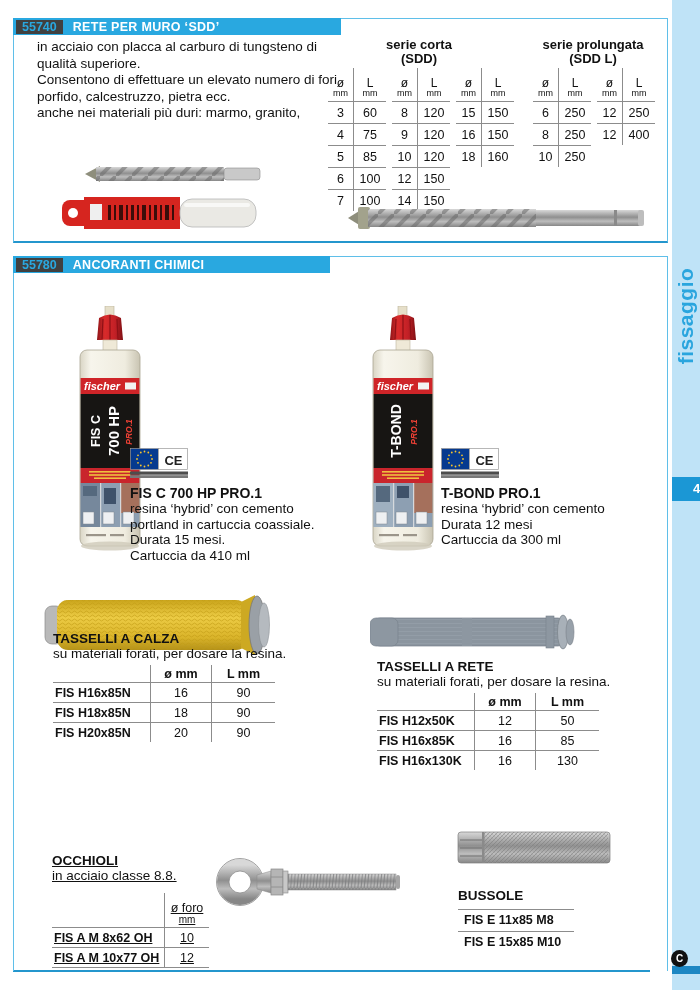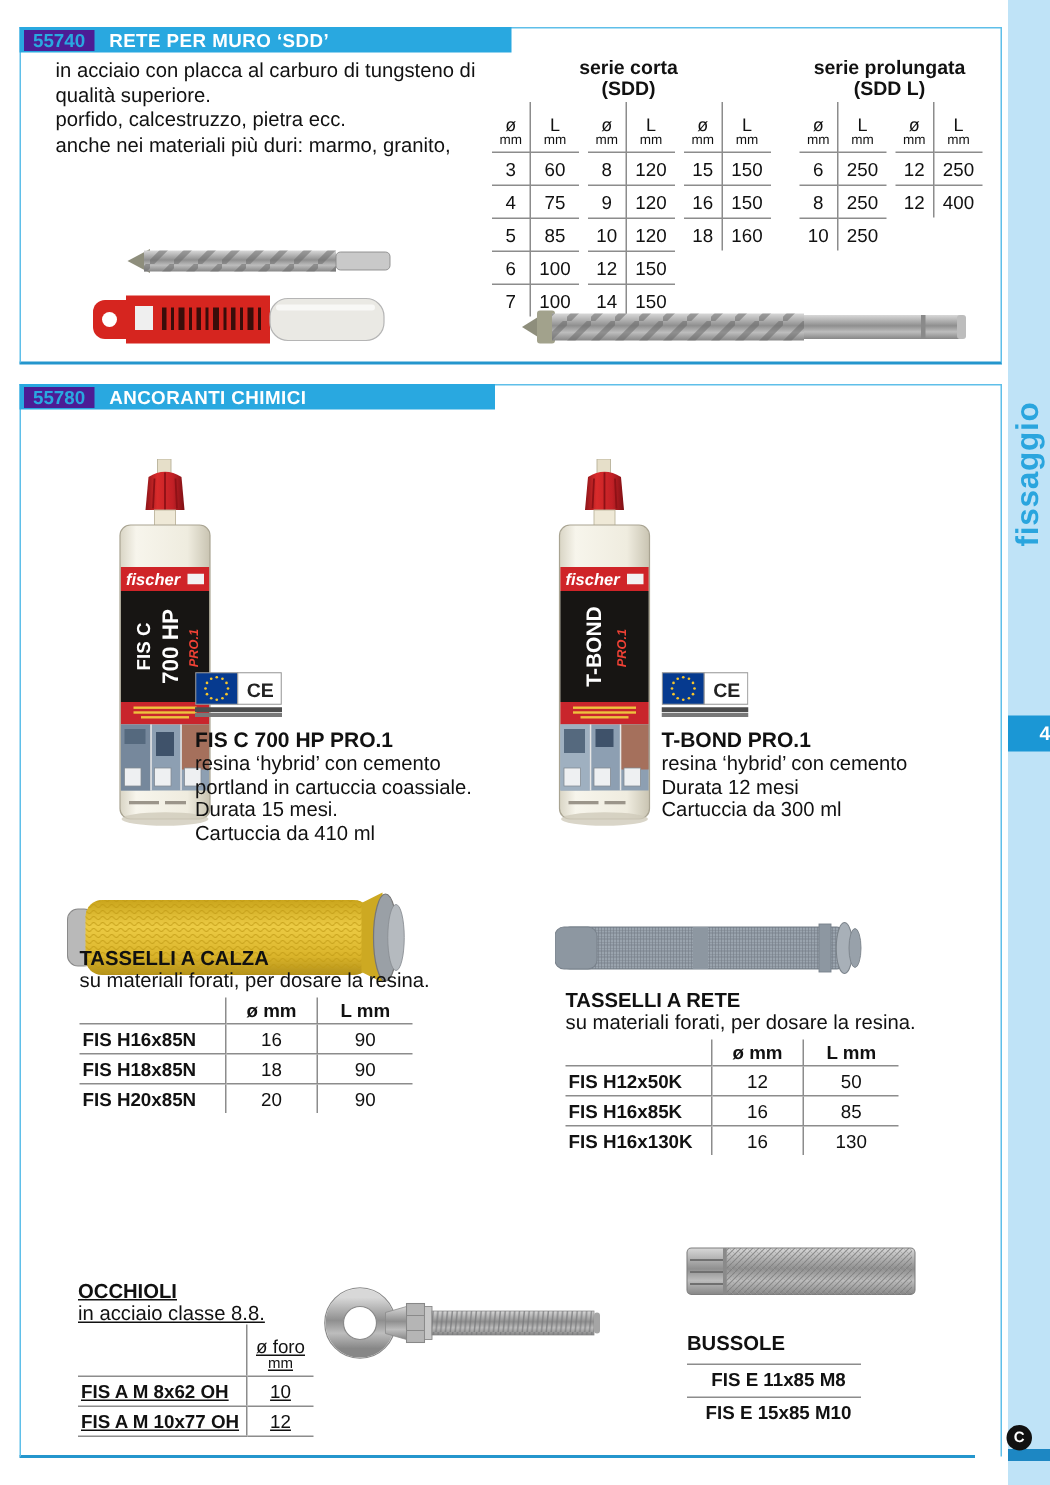--- a/index.html
+++ b/index.html
@@ -11,21 +11,21 @@
     --line:#8c8c8c;
     --red:#cf2428;
     --ink:#111;
   }
   html,body{margin:0;padding:0;background:#fff;}
   #page{position:relative;width:700px;height:990px;background:#fff;overflow:hidden;
         font-family:"Liberation Sans",sans-serif;color:var(--ink);}
   .abs{position:absolute;}
   .secbox{border:1px solid var(--box-border);}
   .hbar{background:var(--accent);display:flex;align-items:center;gap:10px;padding-left:3px;box-sizing:border-box;}
-  .code{background:#4c1d95;color:var(--accent);font-weight:bold;font-size:12.5px;padding:1px 6px;line-height:12px;}
+  .code{background:#404040;color:var(--accent);font-weight:bold;font-size:12.5px;padding:1px 6px;line-height:12px;}
   .htitle{color:#fff;font-weight:bold;font-size:12.5px;letter-spacing:.3px;}
   .desc{font-size:13.5px;line-height:16.5px;}
   .tbl-title{font-weight:bold;font-size:13px;text-align:center;line-height:14px;}
   
   .pairs{display:flex;gap:6px;align-items:flex-start;}
   .pair{display:table;border-collapse:collapse;}
   .pair .r{display:table-row;}
   .pair .c{display:table-cell;text-align:center;vertical-align:middle;font-size:12.5px;height:21px;
            border-bottom:1px solid var(--line);}
   .pair .c.d{width:25px;border-right:1px solid var(--line);}
@@ -46,21 +46,21 @@
   
   .ot .c.n{width:110px;}
   .ot .c.v{width:44px;}
   .ot .r:last-child .c{border-bottom:1px solid var(--line);}
   .ot .c.h2{height:32px;vertical-align:bottom;padding-bottom:2px;font-weight:bold;}
   .h1l{display:block;font-size:12.5px;text-align:center;line-height:13px;}
   .h2l{display:block;font-size:10px;text-align:center;line-height:10px;}
   .sect-title{font-weight:bold;font-size:13.5px;line-height:15px;}
   .sect-sub{font-size:13.5px;line-height:15px;}
   
-  .bl{width:116px;text-align:center;}
+  .bl{width:116px;}
   .bl .brow{border-top:1px solid var(--line);height:21px;line-height:21px;font-weight:bold;font-size:12.5px;padding-left:6px;}
   .prodname{font-weight:bold;font-size:14px;line-height:16px;}
   .prodline{font-size:13.5px;line-height:15.5px;}
   .vert{white-space:nowrap;font-weight:bold;font-size:21px;letter-spacing:.5px;color:#2aa5de;
         transform:translate(-50%,-50%) rotate(-90deg);}
   .badge{background:var(--badge);color:#fff;font-weight:bold;font-size:13px;line-height:24px;padding-left:21px;box-sizing:border-box;}
   .clogo{background:#111;border-radius:50%;color:#fff;font-weight:bold;font-size:10px;text-align:center;line-height:17px;}
 </style>
 </head>
 <body>
@@ -123,20 +123,21 @@
 
   <div class="abs secbox" style="left:13px;top:18px;width:653px;height:222px;border-bottom:2px solid var(--rule);"></div>
   <div class="abs hbar" style="left:13px;top:18px;width:328px;height:17px;">
     <span class="code">55740</span>
     <span class="htitle">RETE PER MURO ‘SDD’</span>
   </div>
 
   <div class="abs" style="left:21px;top:39px;width:320px;margin-left:16px;">
     <div class="desc">in acciaio con placca al carburo di tungsteno di</div>
     <div class="desc">qualità superiore.</div>
+    <div class="desc">Consentono di effettuare un elevato numero di fori</div>
     <div class="desc">porfido, calcestruzzo, pietra ecc.</div>
     <div class="desc">anche nei materiali più duri: marmo, granito,</div>
   </div>
 
   <svg class="abs" style="left:84px;top:160px;" width="178" height="28" viewBox="0 0 178 28">
     <polygon points="1,14 16,6 16,22" fill="#8e8e7c"></polygon>
     <rect x="12" y="7" width="128" height="14" fill="url(#met)"></rect>
     <rect x="12" y="7" width="128" height="14" fill="url(#flute)" opacity="0.55"></rect>
     <rect x="140" y="8" width="36" height="12" rx="3" fill="#c9c9c9" stroke="#8a8a8a" stroke-width="0.6"></rect>
   </svg>
@@ -537,21 +538,21 @@
     <path d="M58 21 H70 M58 31 H70" stroke="#8a8a8a" stroke-width="0.8"></path>
     <rect x="70" y="15" width="5" height="22" fill="#c8c8c8" stroke="#888" stroke-width="0.6"></rect>
     <rect x="75" y="18" width="108" height="16" fill="url(#met)" stroke="#888" stroke-width="0.5"></rect>
     <rect x="75" y="18" width="108" height="16" fill="url(#th)" opacity="0.75"></rect>
     <rect x="183" y="19" width="4" height="14" rx="2" fill="#a5a5a5"></rect>
   </svg>
 
   <div class="abs" style="left:52px;top:853px;text-decoration:underline;">
     <div class="sect-title">OCCHIOLI</div>
     <div class="sect-sub">in acciaio classe 8.8.</div>
-    <div class="tt ot" style="margin-top:0;">
+    <div class="tt ot" style="margin-top:10px;">
       <div class="r">
         <div class="c n h2" style="font-weight:normal;"></div>
         <div class="c v h2" style="font-weight:normal;">
           <span class="h1l">ø foro</span>
           <span class="h2l">mm</span>
         </div>
       </div>
       <div class="r">
         <div class="c n">FIS A M 8x62 OH</div>
         <div class="c v">10</div>

